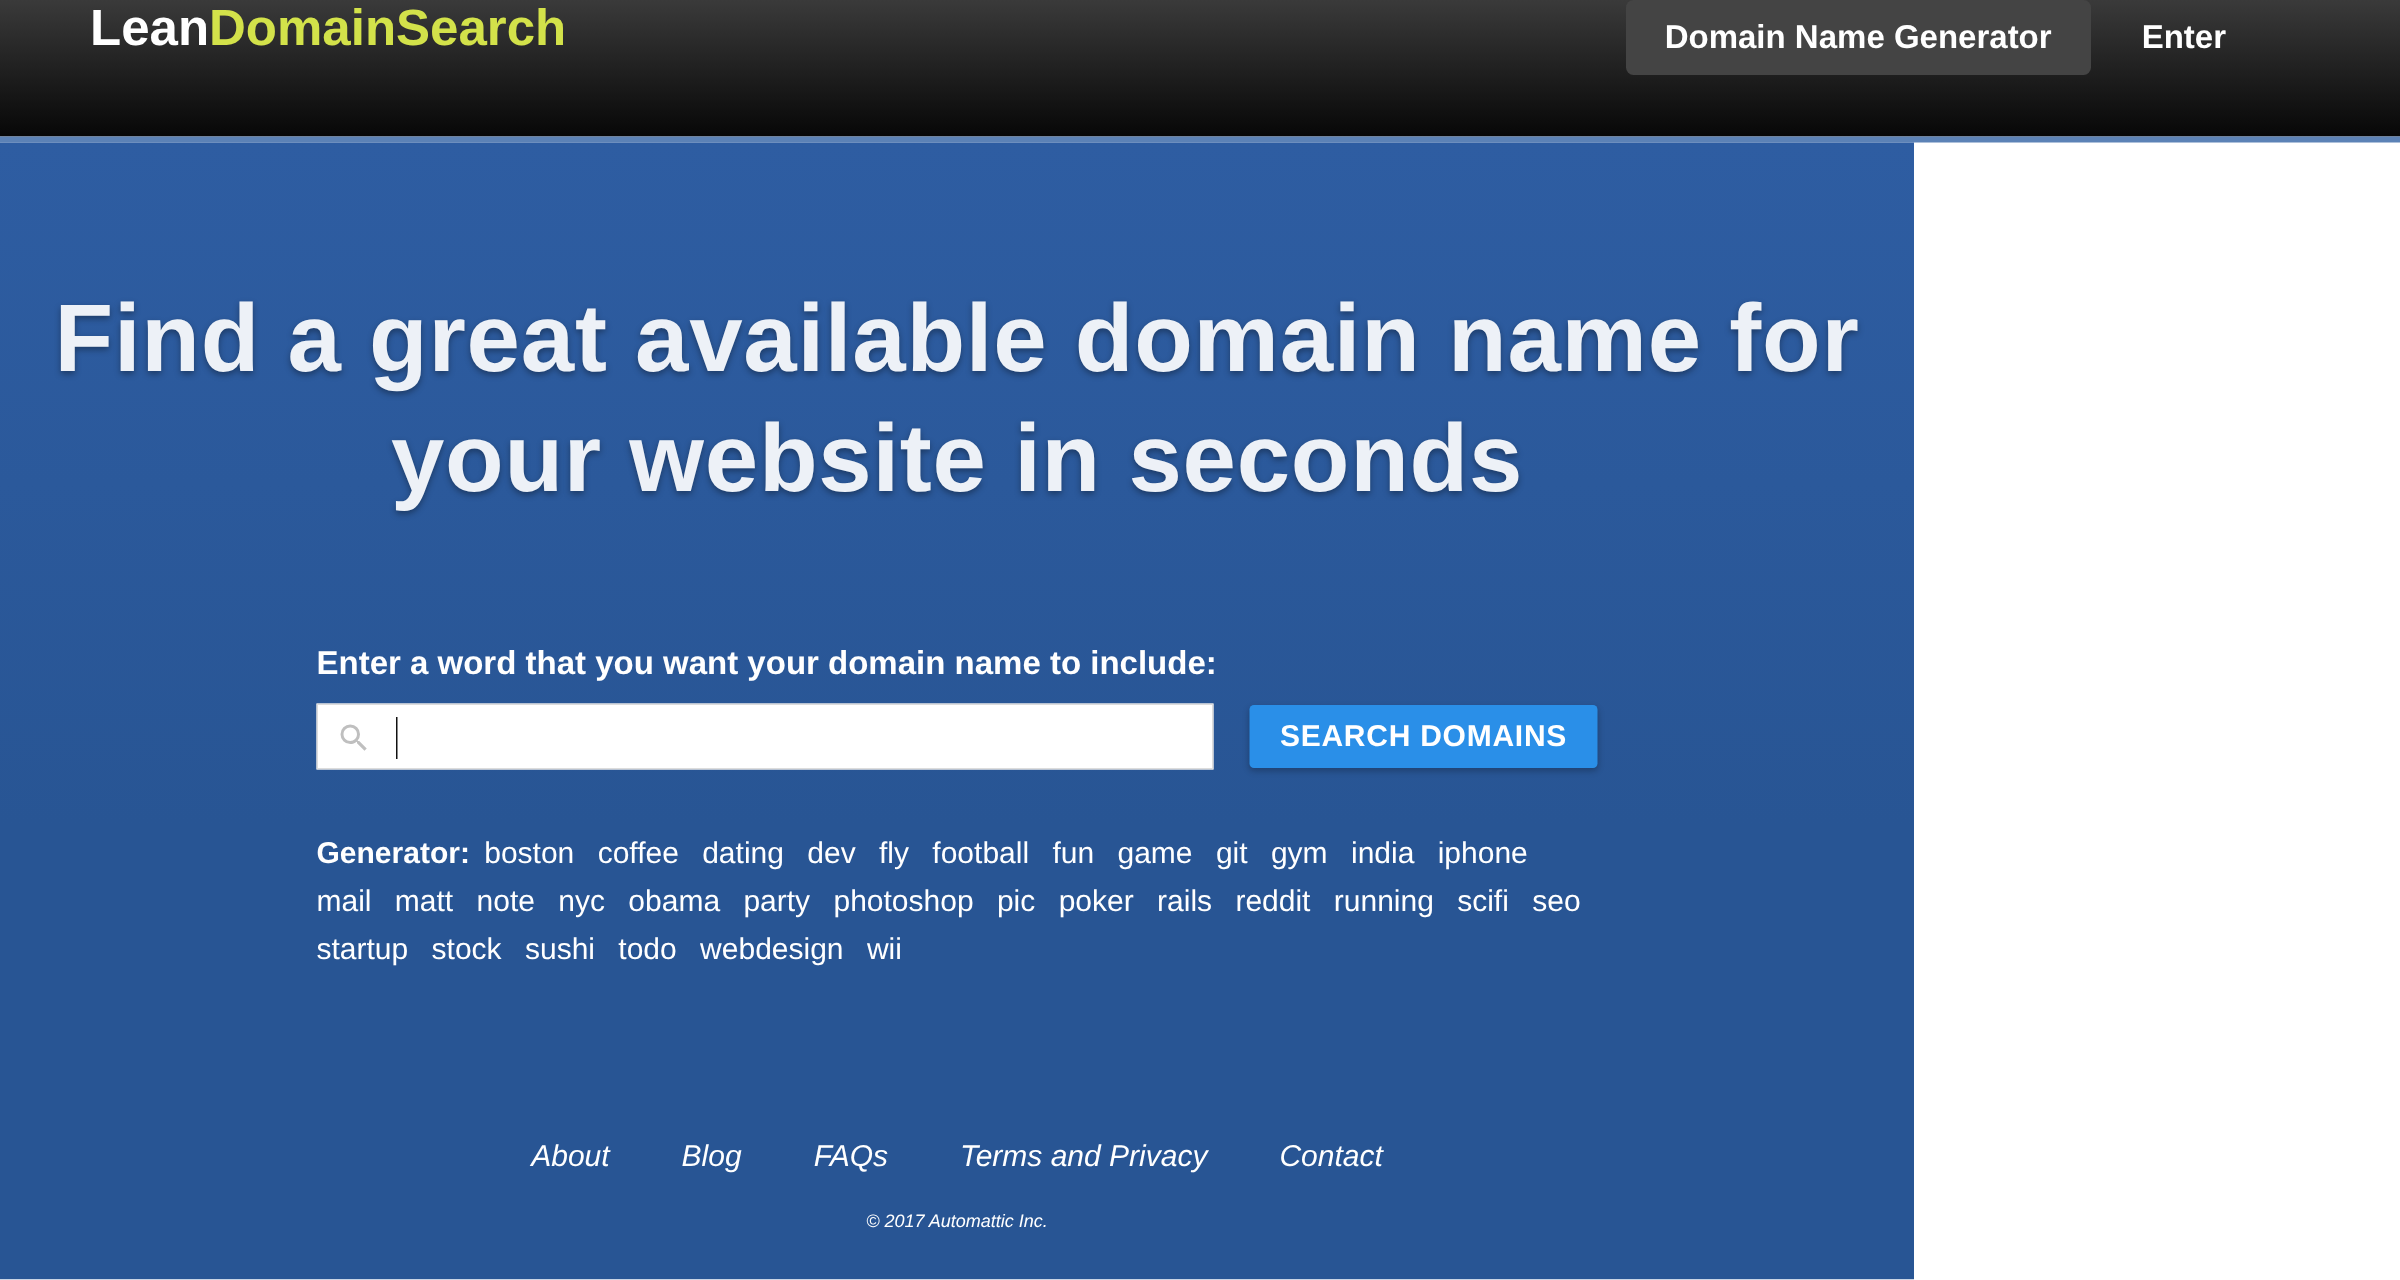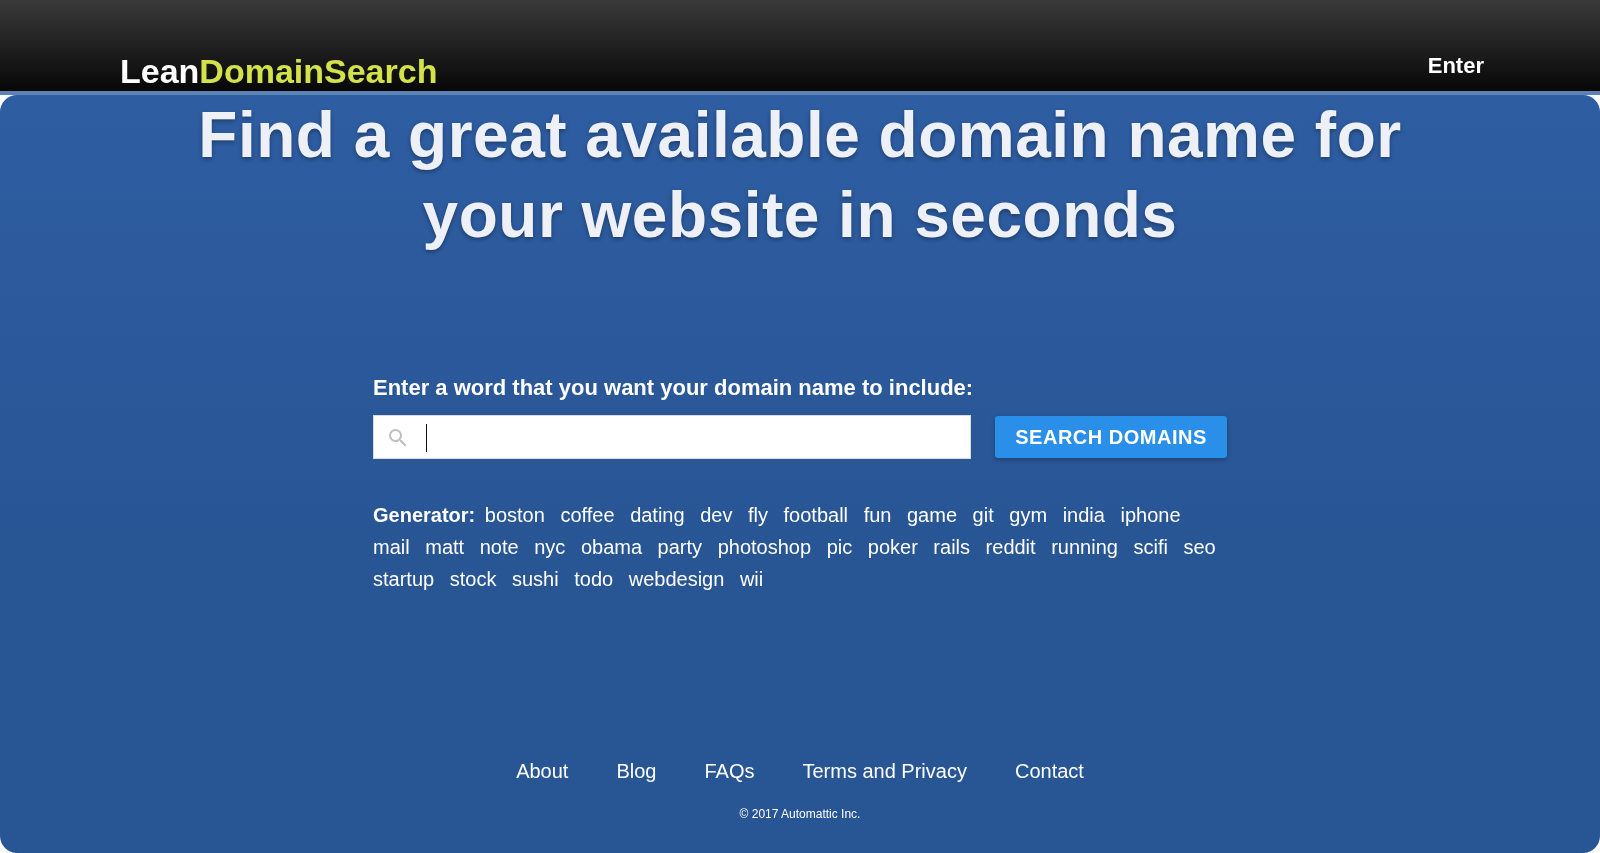--- a/index.html
+++ b/index.html
@@ -2,52 +2,52 @@
 <html><head>
 <meta charset="utf-8">
 <style>
   html,body{margin:0;padding:0;width:1600px;height:853px;font-family:"Helvetica Neue",Helvetica,Arial,sans-serif;background:#ffffff;overflow:hidden;}
   *{box-sizing:border-box;}
   
   .navbar{
     width:1600px;height:95px;
     background:linear-gradient(#3a3a3a,#070707);
     border-bottom:4px solid #5c82b6;
-    display:flex;align-items:flex-end;
-    padding:0 90px 0 120px;
+    display:flex;align-items:flex-start;
+    padding:0 90px 0 60px;
     gap:43px;
   }
   .logo{font-size:34px;font-weight:700;color:#ffffff;white-space:nowrap;}
   .logo .accent{color:#d3e24a;}
   .nav-right{margin-left:auto;display:flex;align-items:center;}
   .nav-item{
     color:#ffffff;font-size:22px;font-weight:600;
     padding:12px 26px;border-radius:5px;cursor:pointer;
     white-space:nowrap;
   }
   .nav-item.active{background:#444444;}
   .nav-item + .nav-item{margin-left:8px;}
   
   .hero{
-    width:1600px;height:758px;
+    width:1276px;height:758px;
     background:#2a5799;
     background:linear-gradient(#2e5da2,#285594 60%,#285594);
     text-align:center;
+    padding-top:90px;
     position:relative;
-    border-radius:17px;
   }
   .headline{
     color:#edf1f7;font-size:64px;font-weight:800;
     line-height:1.25;letter-spacing:0.5px;
     text-shadow:0 2px 4px rgba(0,0,0,0.35);
     margin:0 auto;max-width:1250px;
   }
   
   .search-block{
-    width:854px;margin:120px auto 0 auto;text-align:left;
+    width:854px;margin:84px auto 0 auto;text-align:left;
   }
   .search-label{
     color:#ffffff;font-size:22px;font-weight:700;margin-bottom:14px;display:block;
   }
   .search-row{display:flex;align-items:center;}
   .input-wrap{
     position:relative;flex:0 0 598px;height:44px;
     background:#ffffff;border:1px solid #dcdcdc;
   }
   .input-wrap svg{position:absolute;left:12px;top:10px;width:24px;height:24px;fill:#bfbfbf;}
@@ -72,36 +72,37 @@
     color:#ffffff;font-size:20px;line-height:1.6;
     word-spacing:4px;
   }
   .examples-label{font-weight:800;}
   .examples a{
     color:#ffffff;cursor:pointer;
     margin-right:6px;
   }
   
   .footer{
-    position:absolute;bottom:32px;left:0;right:0;color:#ffffff;
+    position:absolute;bottom:32px;left:0;right:0;color:#ffffff;font-style:italic;
   }
   .footer-links a{
     color:#ffffff;text-decoration:none;font-size:20px;cursor:pointer;
   }
   .footer-links a + a{margin-left:48px;}
   .copyright{margin-top:24px;font-size:12px;}
 </style>
 </head>
 <body>
 
 <div class="navbar">
   <div class="logo">
     <span>Lean</span><span class="accent">DomainSearch</span>
   </div>
   <div class="nav-right">
+    <div class="nav-item active"><span>Domain Name Generator</span></div>
     <div class="nav-item"><span>Enter</span></div>
   </div>
 </div>
 
 <div class="hero">
   <h1 class="headline">Find a great available domain name for your website in seconds</h1>
 
   <div class="search-block">
     <span class="search-label">Enter a word that you want your domain name to include:</span>
     <div class="search-row">

